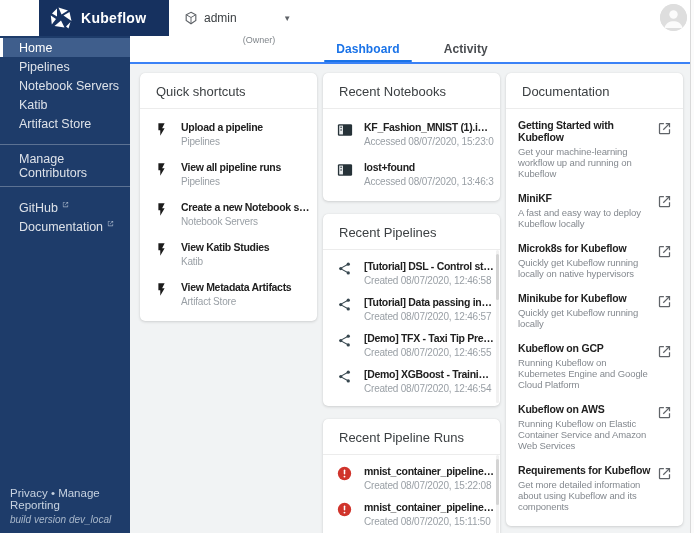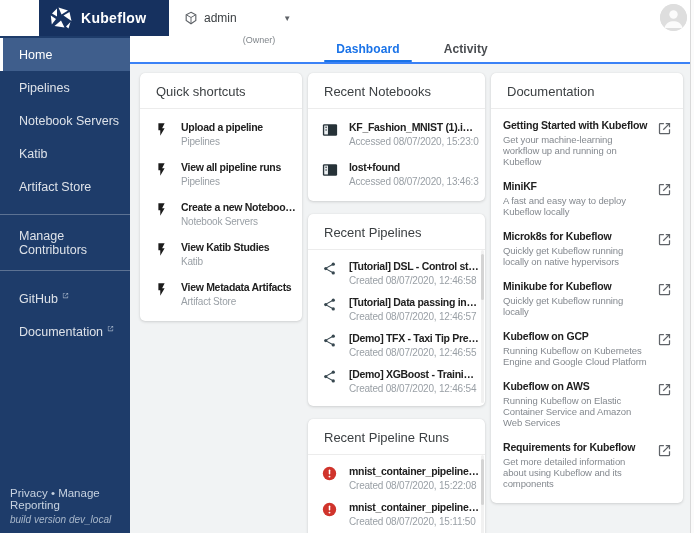--- a/index.html
+++ b/index.html
@@ -14,37 +14,37 @@
   .topbar { position:absolute; top:0; left:0; right:0; height:36px; background:#fff; display:flex; align-items:center; z-index:6;padding-left:39px; }
   .brand { width:130px; height:36px; background:#16315f; display:flex; align-items:center; gap:8px; padding-left:10px; flex-shrink:0; }
   .brand-name { color:#fff; font-size:14px; font-weight:600; letter-spacing:.3px; }
   .ns-sel { display:flex; align-items:center; gap:6px; padding-left:15px; cursor:pointer; }
   .ns-name { font-size:12px; color:#3c4043; }
   .ns-role { font-size:9px; color:#80868b;margin-top:43px; }
   .caret { font-size:8px; color:#5f6368; margin-left:2px; }
   .avatar { position:absolute; right:7px; top:4px; width:27px; height:27px; border-radius:50%; background:#dedede; overflow:hidden; cursor:pointer; }
   
   .sidebar { position:absolute; top:36px; left:0; bottom:0; width:130px; background:#1e3c6a; padding-top:2px; z-index:5; }
-  .side-item { height:33px; display:flex; align-items:center; padding-left:16px; font-size:12.5px; color:rgba(255,255,255,.85); border-left:3px solid transparent; cursor:pointer; }
+  .side-item { height:19px; display:flex; align-items:center; padding-left:16px; font-size:12.5px; color:rgba(255,255,255,.85); border-left:3px solid transparent; cursor:pointer; }
   .side-item.active { background:#3f5e8c; border-left-color:#fff; color:#fff; }
   .side-div { height:1px; background:rgba(255,255,255,.28); margin:11px 0; }
   .ext-sup { display:inline-block; margin-left:4px; margin-bottom:7px; opacity:.8; }
   .side-footer { position:absolute; left:10px; bottom:8px; }
   .side-footer-links { font-size:11.5px; color:#c7d2e0; }
   .side-footer-links span { cursor:pointer; }
   .side-build { font-size:10px; font-style:italic; color:#a9b8cb; margin-top:3px; }
   
   .tabbar { position:absolute; left:130px; top:36px; right:0; height:28px; background:#fff; border-bottom:2px solid #3b82f6; display:flex; justify-content:center; z-index:4; }
   .tab { padding:0 22px; display:flex; align-items:center; font-size:12px; font-weight:700; color:#4a4d51; position:relative; cursor:pointer; letter-spacing:.1px; }
   .tab.active { color:#1a73e8; }
   .tab.active::after { content:""; position:absolute; left:10px; right:10px; bottom:0; height:2px; background:#1a73e8; border-radius:1px; }
   
   .content { position:absolute; left:130px; top:65px; right:4px; bottom:0; padding:8px 7px 0 10px; display:flex; gap:6px; align-items:flex-start; }
   .col { display:flex; flex-direction:column; }
-  .col1 { width:162px; } .col2 { width:177px; } .col3 { flex:1; }
+  .col1 { width:177px; } .col2 { width:177px; } .col3 { flex:1; }
   .card { background:#fff; border-radius:5px; box-shadow:0 1px 3px rgba(0,0,0,.14), 0 0 1px rgba(0,0,0,.1); margin-bottom:13px; overflow:hidden; position:relative; }
   .card-h { padding:11px 16px 9px; font-size:13px; color:#3c4043; border-bottom:1px solid #ececec; }
   .rows { padding:5px 0 7px; }
   .row { display:flex; gap:10px; padding:5px 6px 5px 14px; align-items:flex-start; cursor:pointer; }
   .row-icon { width:17px; flex-shrink:0; margin-top:1px; }
   .row-text { flex:1; min-width:0; }
   .row-title { font-size:10.5px; font-weight:700; color:#212121; letter-spacing:-.3px; white-space:nowrap; overflow:hidden; text-overflow:ellipsis; }
   .row-sub { font-size:10px; color:#9aa0a6; margin-top:3px; letter-spacing:-.2px; white-space:nowrap; overflow:hidden; }
   .row.tall { padding-top:7px; padding-bottom:7px; }
   

